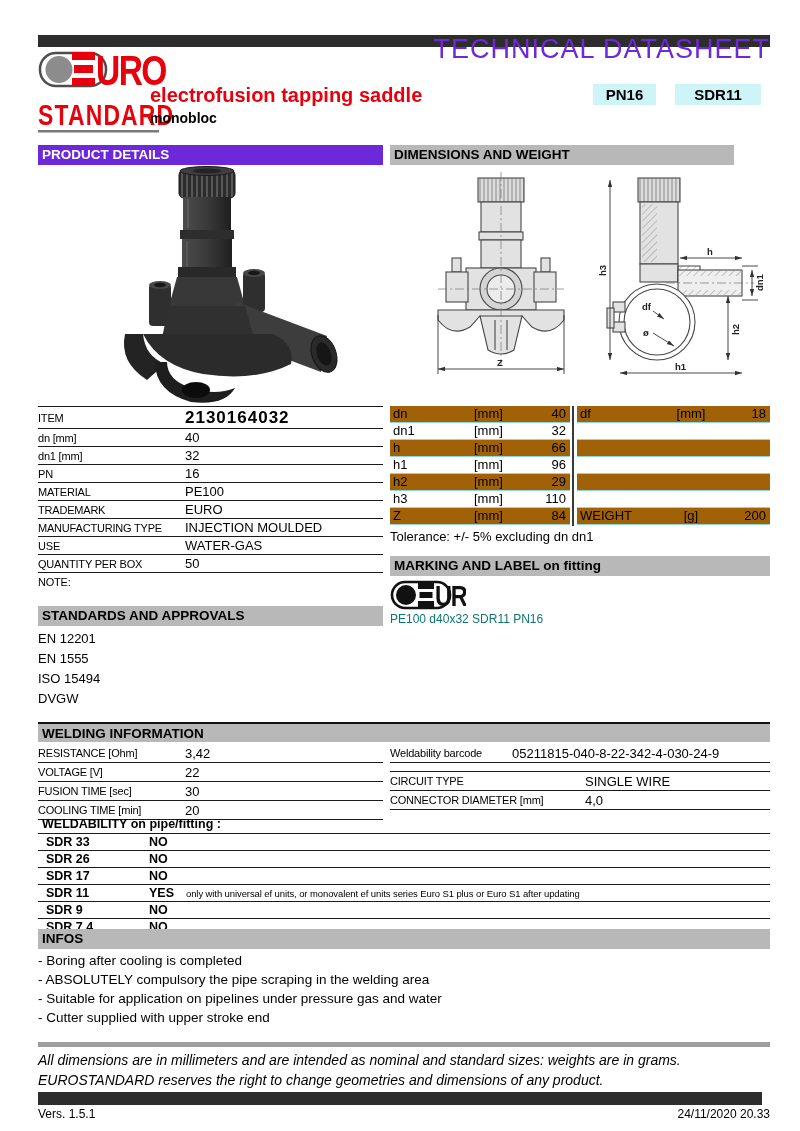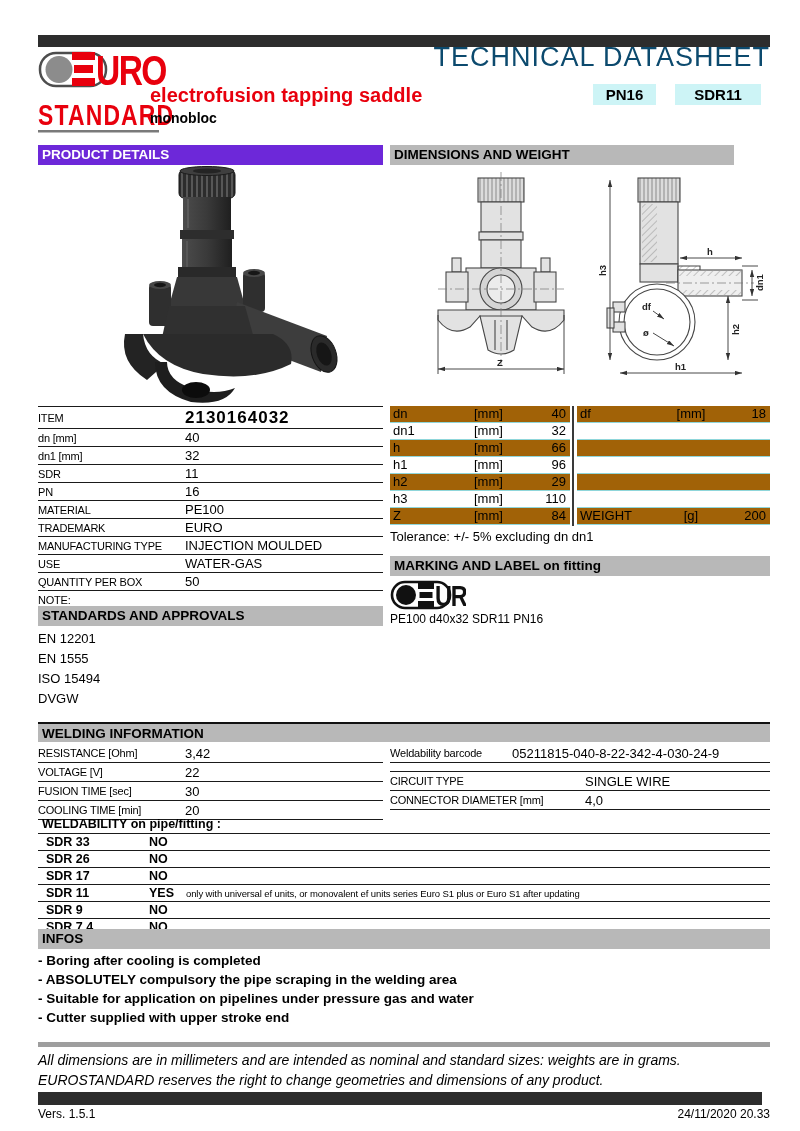--- a/index.html
+++ b/index.html
@@ -2,22 +2,22 @@
 <html><head>
 <meta charset="utf-8">
 <style>
   html,body{margin:0;padding:0;background:#fff;}
   .page{position:relative;width:800px;height:1131px;background:#fff;overflow:hidden;
         font-family:"Liberation Sans",sans-serif;color:#000;}
   .abs{position:absolute;}
 
   .topbar{left:38px;top:35px;width:732px;height:12px;background:#2d2d2d;}
 
-  .ts-title{left:270px;top:42px;width:500px;text-align:right;font-size:27px;
-            letter-spacing:1px;color:#0c4a6e;white-space:nowrap;}
+  .ts-title{left:270px;top:34px;width:500px;text-align:right;font-size:27px;
+            letter-spacing:1px;color:#6d28d9;white-space:nowrap;}
   .prod-title{left:150px;top:84px;font-size:20px;font-weight:bold;color:#e8000d;white-space:nowrap;}
   .prod-sub{left:150px;top:110px;font-size:14px;font-weight:bold;}
   .badge{height:21px;background:#cdf4f6;font-weight:bold;font-size:15px;
          text-align:center;line-height:21px;}
   .badge-pn{left:593px;top:84px;width:63px;}
   .badge-sdr{left:675px;top:84px;width:86px;}
 
   .bar{height:20px;font-weight:bold;font-size:13.5px;line-height:20px;
        padding-left:4px;box-sizing:border-box;}
   .bar-red{background:#6d28d9;color:#fff;}
@@ -47,42 +47,42 @@
   .dims-row{display:flex;height:16px;line-height:16px;border-bottom:1px solid #8fd6da;}
   .dims-row.cyan{background:#a16207;}
   .dims-row .n{width:37%;padding-left:3px;}
   .dims-row .u{width:32%;text-align:center;}
   .dims-row .v{flex:1;text-align:right;padding-right:4px;}
   .dims-right .dims-row .n{width:44%;}
   .dims-right .dims-row .u{width:27%;}
   .tolerance{left:390px;top:529px;font-size:13px;}
 
   .marking-logo{left:390px;top:580px;}
-  .marking-text{left:390px;top:612px;font-size:12px;color:#000000;}
+  .marking-text{left:390px;top:612px;font-size:12px;color:#0f766e;}
 
   .standards-list{left:38px;top:629px;font-size:13px;line-height:20px;}
 
   .weld-left{left:38px;top:744px;width:345px;}
   .weld-row{display:flex;align-items:center;height:18px;border-bottom:1px solid #1a1a1a;}
   .weld-row .lbl{width:147px;font-size:11px;letter-spacing:-0.2px;}
   .weld-row .val{font-size:13px;}
   .weld-right-barcode{left:390px;top:744px;width:380px;}
   .weld-right-circuit{left:390px;top:771px;width:380px;border-top:1px solid #1a1a1a;}
   .weld-right-circuit .weld-row .lbl{width:195px;}
   .weld-right-barcode .weld-row .lbl{width:122px;}
 
   .weldability{left:38px;top:816px;width:732px;}
   .wa-header{height:17px;line-height:17px;font-weight:bold;font-size:12.5px;
              border-bottom:1px solid #1a1a1a;padding-left:4px;}
   .wa-row{display:flex;align-items:center;height:16px;border-bottom:1px solid #1a1a1a;}
   .wa-row .lbl{width:103px;padding-left:8px;font-weight:bold;font-size:12.5px;box-sizing:content-box;}
   .wa-row .val{width:37px;font-weight:bold;font-size:12.5px;}
   .wa-row .note{font-size:9.5px;letter-spacing:-0.1px;}
 
-  .infos-list{left:38px;top:951px;font-size:13.5px;line-height:19px;font-weight:bold;}
+  .infos-list{left:38px;top:951px;font-size:13.5px;line-height:19px;}
 
   .footer-grayline{left:38px;top:1042px;width:732px;height:5px;background:#9e9e9e;}
   .footer-italic{left:38px;top:1050px;width:732px;font-style:italic;font-size:14px;line-height:20px;}
   .footer-black{left:38px;top:1092px;width:724px;height:13px;background:#2d2d2d;}
   .footer-meta{left:38px;top:1107px;width:732px;display:flex;
                justify-content:space-between;font-size:12px;gap:24px;}
 </style>
 </head>
 <body>
 
@@ -242,24 +242,20 @@
       </div>
     <div class="item-row">
       <span class="lbl">dn [mm]</span>
       <span class="val">40</span>
       </div>
     <div class="item-row">
       <span class="lbl">dn1 [mm]</span>
       <span class="val">32</span>
       </div>
     <div class="item-row">
-      <span class="lbl">SDR</span>
-      <span class="val">11</span>
-      </div>
-    <div class="item-row">
       <span class="lbl">PN</span>
       <span class="val">16</span>
       </div>
     <div class="item-row">
       <span class="lbl">MATERIAL</span>
       <span class="val">PE100</span>
       </div>
     <div class="item-row">
       <span class="lbl">TRADEMARK</span>
       <span class="val">EURO</span>

